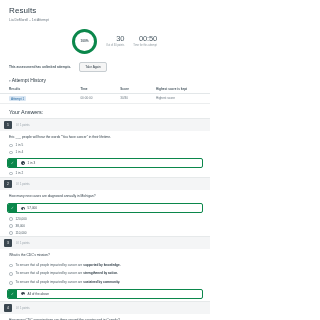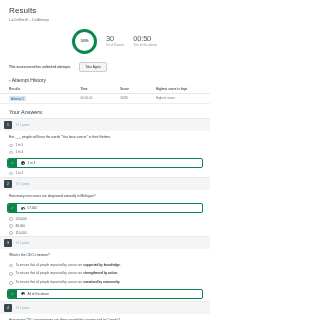--- a/index.html
+++ b/index.html
@@ -24,21 +24,21 @@
     margin-left: 72px;
     gap: 9px;
   }
   .donut {
     width: 25px; height: 25px; border-radius: 50%;
     border: 3px solid #0b874b;
     display:flex; align-items:center; justify-content:center;
     flex: 0 0 auto;
   }
   .donut-label { font-size: 3.2px; color: #4b5a63; font-weight:700; }
-  .stat { text-align: left; }
+  .stat { text-align: right; }
   .stat-value { font-size: 7.5px; color: #4a5a64; letter-spacing:-.2px; line-height:1; }
   .stat-label { font-size: 2.6px; color: #8b969d; margin-top: 1.5px; white-space: nowrap; }
 
   
   .notice-row {
     display: flex; align-items: center; gap: 8px;
     padding: 2px 9px 5px 9px;
   }
   .notice-text { font-size: 3.2px; color: #4b5a63; font-weight: 600; }
   .btn {

